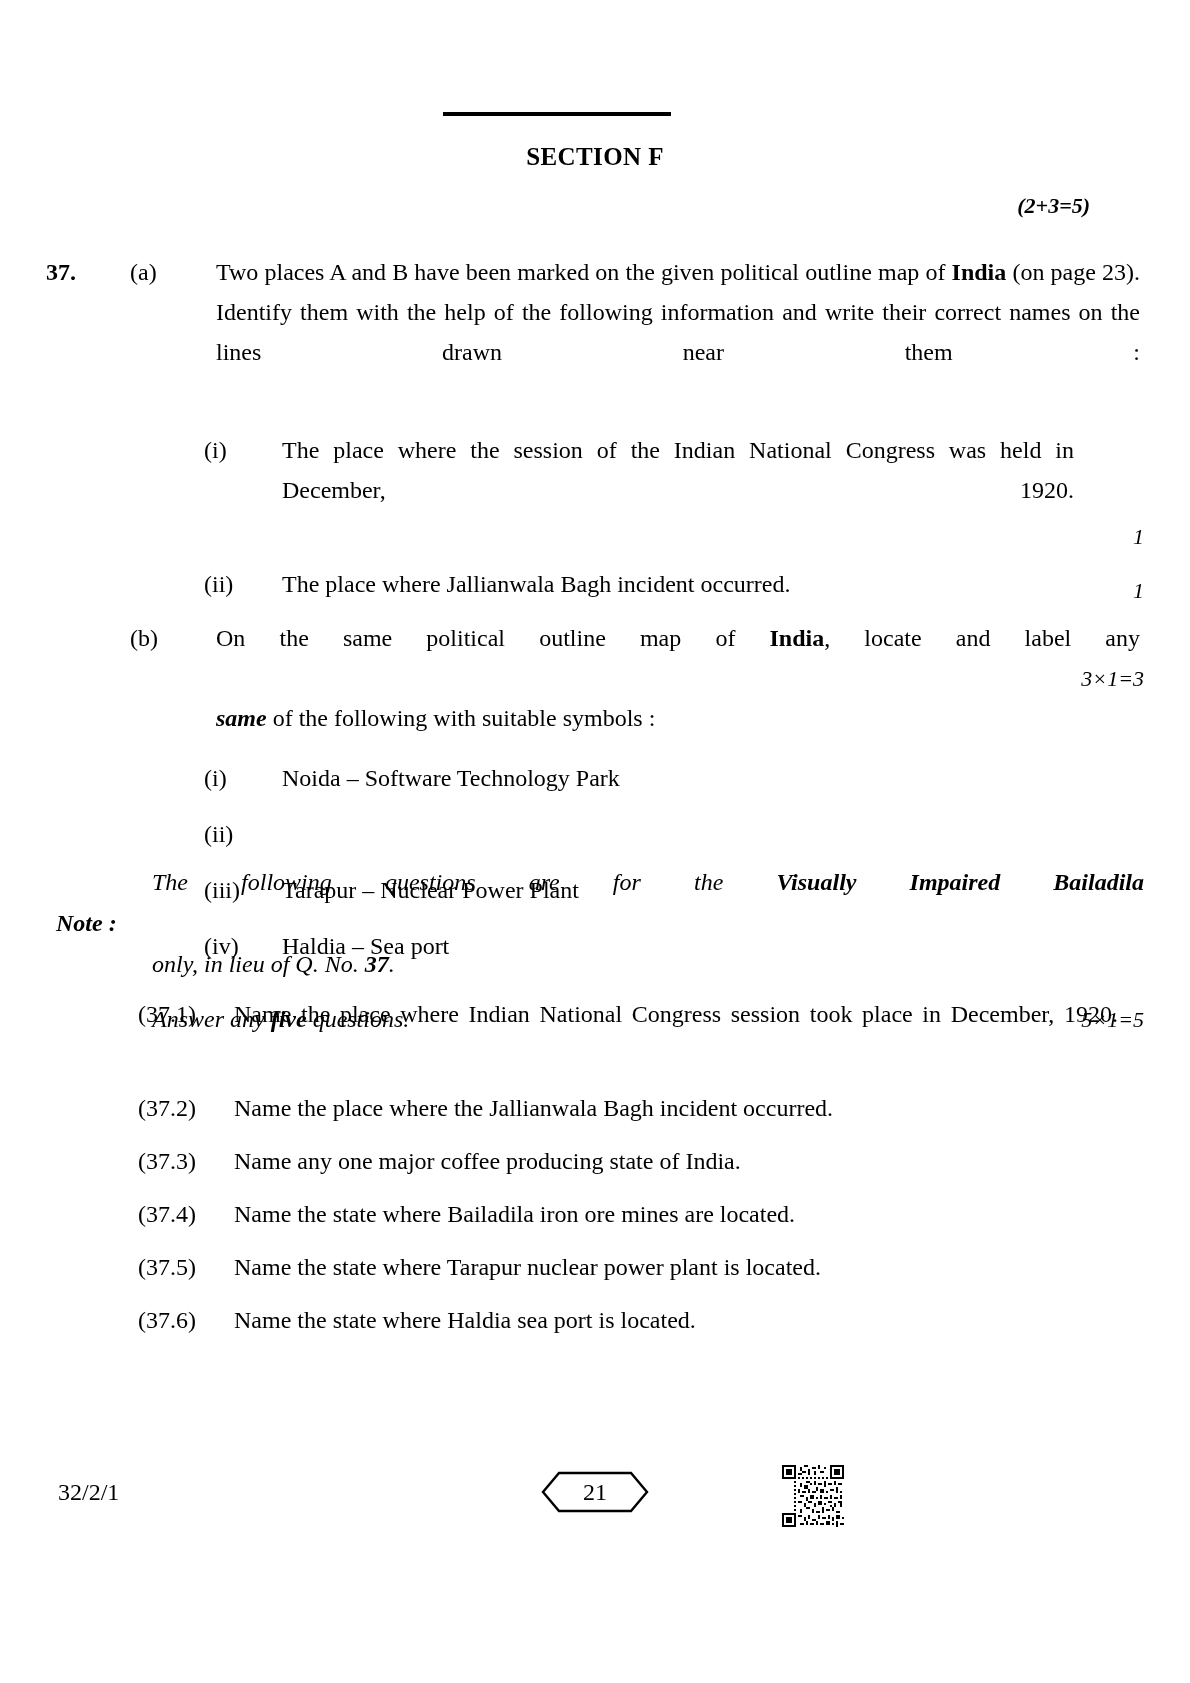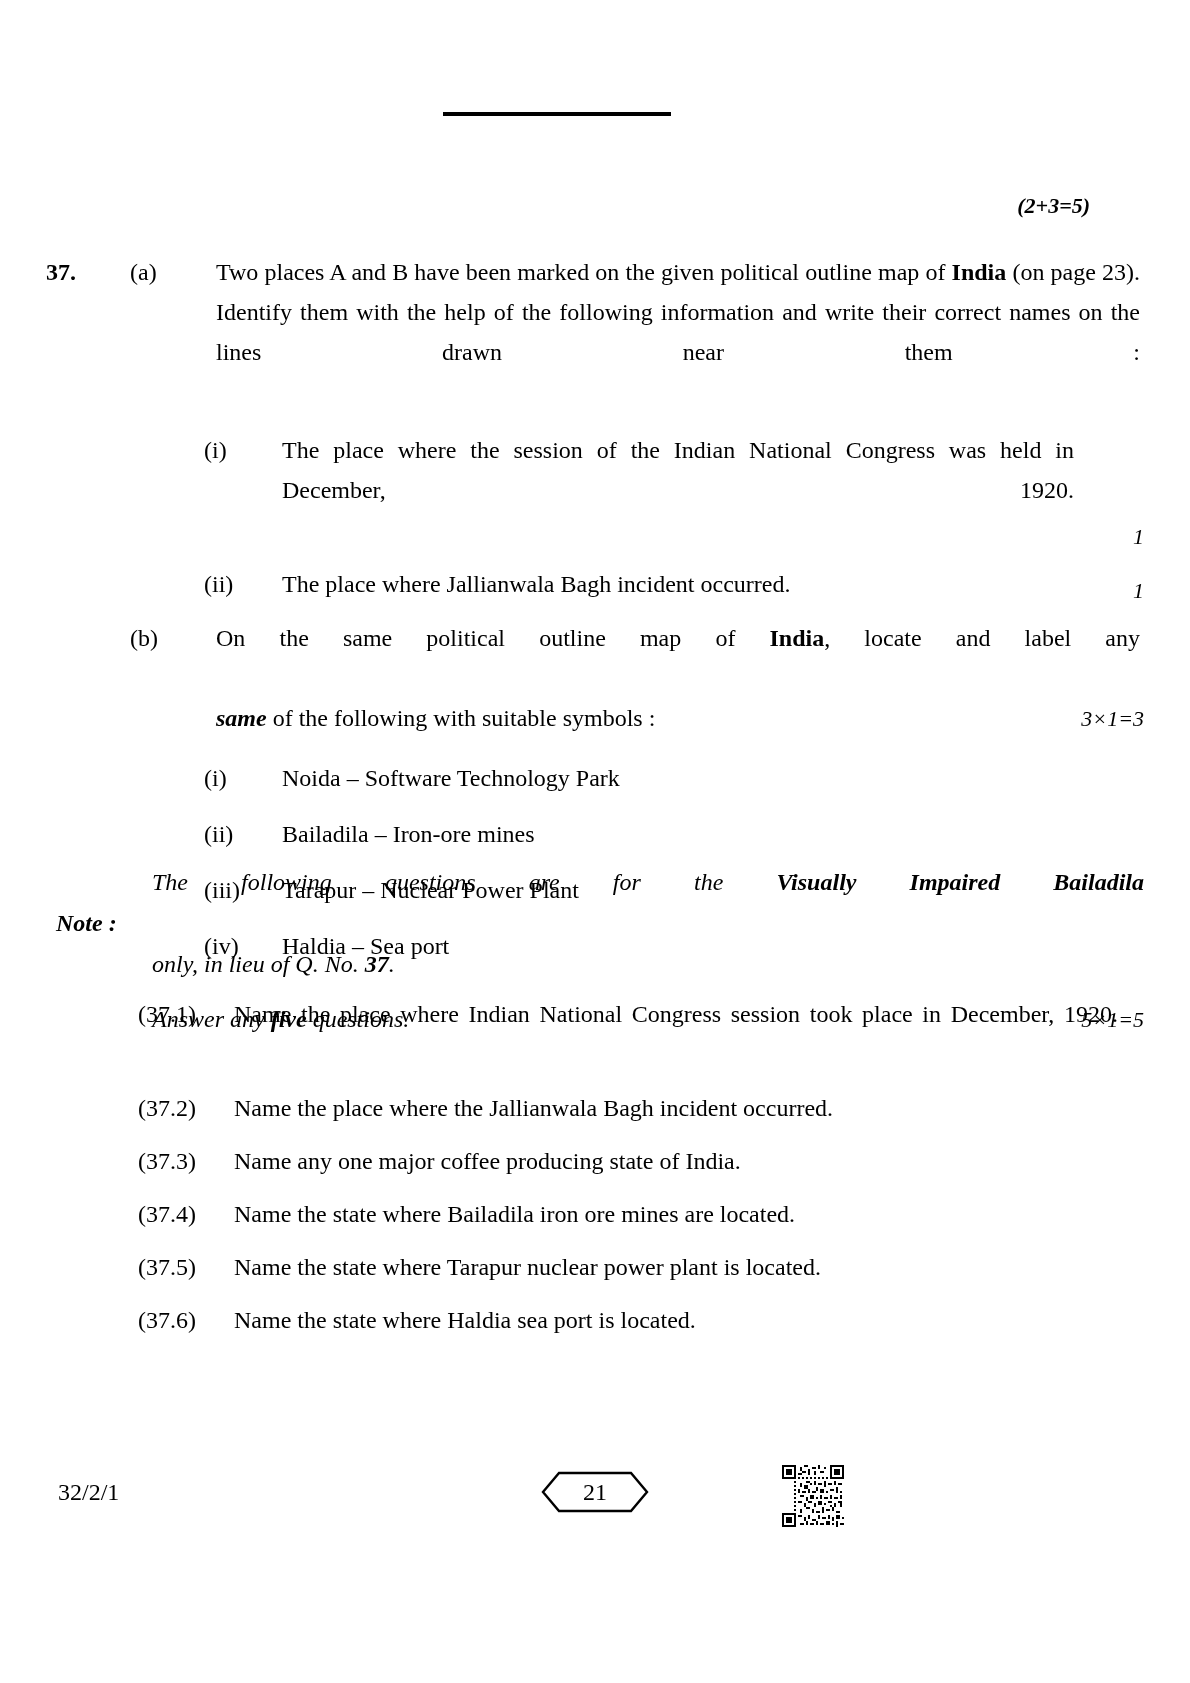--- a/index.html
+++ b/index.html
@@ -290,20 +290,21 @@
     height: 62px;
   }
 </style>
 </head>
 <body>
 
 <div class="page">
 
   <div class="top-rule"></div>
 
+  <div class="section-title">SECTION F</div>
 
   <div class="subtitle-row">
     <div class="subtitle-marks">(2+3=5)</div>
   </div>
 
   <div class="q-block">
 
     <div class="q-row">
       <div class="q-num">37.</div>
       <div class="q-alpha">(a)</div>
@@ -329,32 +330,31 @@
       </div>
 
     </div>
 
     <div class="q-row" style="margin-top:10px;">
       <div class="q-num"></div>
       <div class="q-alpha">(b)</div>
       <div class="q-body" style="position:relative;">
         <p style="margin:0;text-align:justify;"><span>On the same political outline map of </span><span class="bold">India</span><span>, locate and label any </span><span style="display:inline-block;width:100%;"></span></p>
         <p style="margin:0;position:relative;padding-right:70px;"><span class="bi">same</span><span> of the following with suitable symbols :</span></p>
-        <div class="mark" style="top:41px;right:0;margin-top:40px;">3×1=3</div>
+        <div class="mark" style="top:41px;right:0;">3×1=3</div>
       </div>
     </div>
 
     <div class="plain-list" style="margin-left:158px;">
       <div class="plain-row">
         <div class="plain-label">(i)</div>
         <div class="plain-text">Noida – Software Technology Park</div>
       </div>
       <div class="plain-row">
         <div class="plain-label">(ii)</div>
-        <div class="plain-text">Bailadila – Iron-ore mines</div>
       </div>
       <div class="plain-row">
         <div class="plain-label">(iii)</div>
         <div class="plain-text">Tarapur – Nuclear Power Plant</div>
       </div>
       <div class="plain-row">
         <div class="plain-label">(iv)</div>
         <div class="plain-text">Haldia – Sea port</div>
       </div>
     </div>

